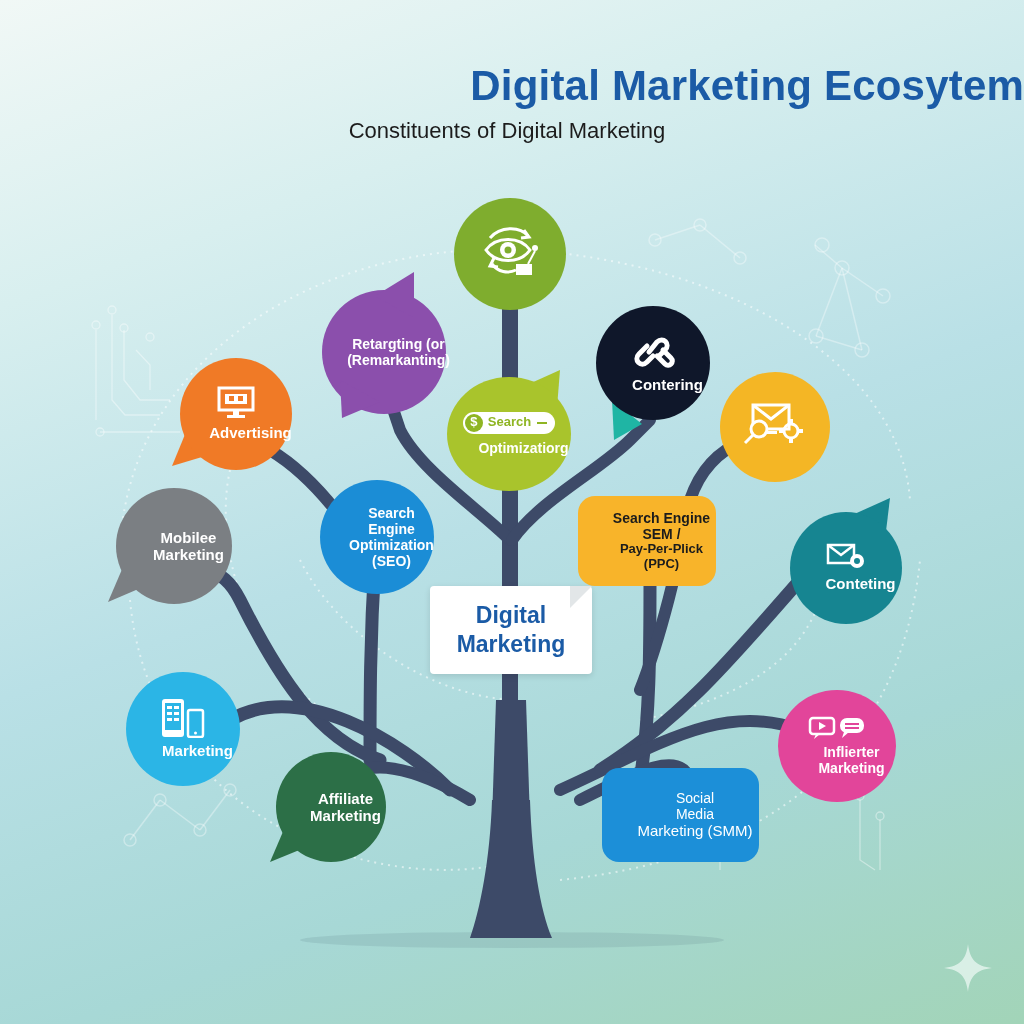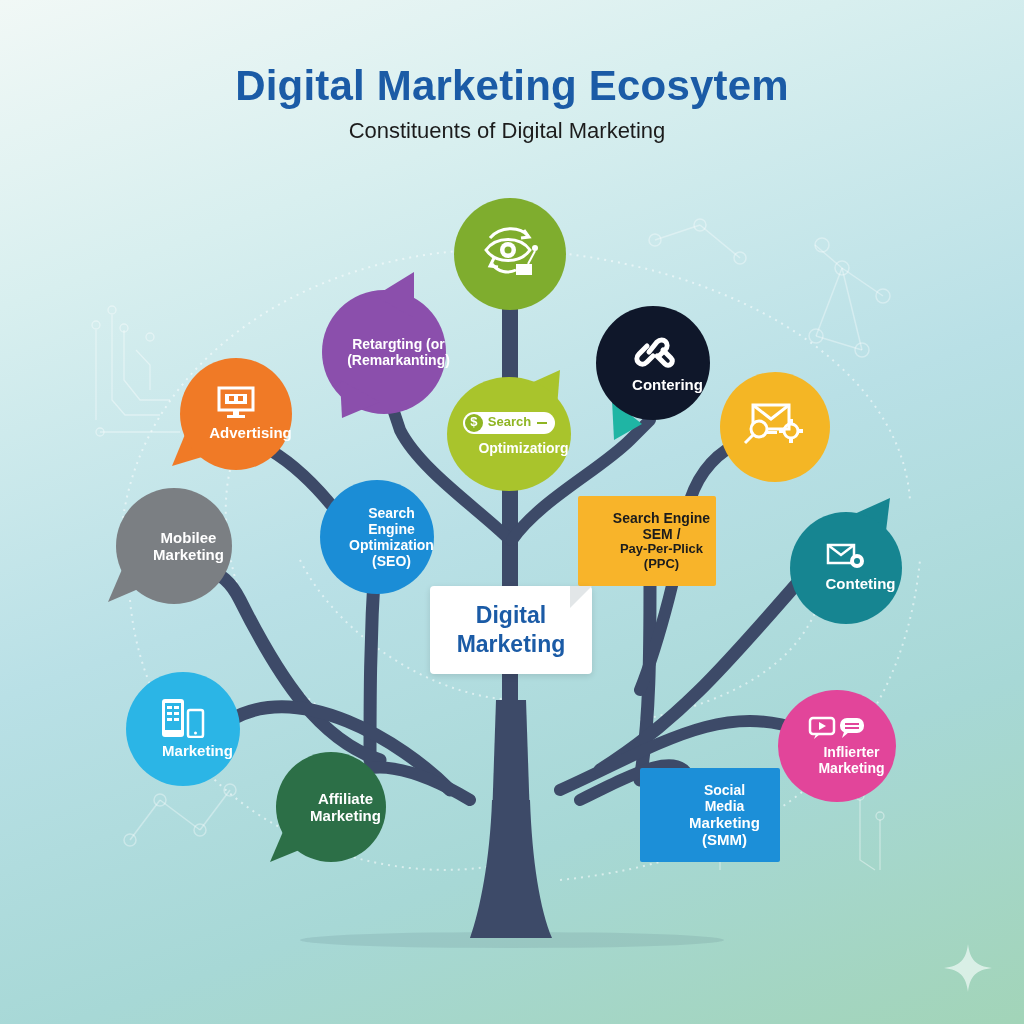--- a/index.html
+++ b/index.html
@@ -3,33 +3,33 @@
 <meta charset="utf-8">
 <style>
   html, body { margin: 0; padding: 0; }
   body {
     width: 1024px; height: 1024px; overflow: hidden; position: relative;
     font-family: "Liberation Sans", "DejaVu Sans", sans-serif;
     background: linear-gradient(160deg, #f1f8f6 0%, #d8efef 22%, #b9e0e6 50%, #a7d8d6 75%, #a2d4b8 100%);
   }
   .bg-layer { position: absolute; left: 0; top: 0; width: 1024px; height: 1024px; }
   .title {
-    position: absolute; left: 0; width: 1024px; top: 62px; text-align: center;
+    position: absolute; left: 0; width: 1024px; top: 62px; text-align: right;
     font-weight: 700; font-size: 42px; color: #1b5ba6; letter-spacing: 0.2px;
   }
   .subtitle {
     position: absolute; left: 0; width: 1014px; top: 118px; text-align: center;
     font-size: 22px; color: #1c1c1c;
   }
   .node {
     position: absolute; display: flex; flex-direction: column; align-items: center; justify-content: center;
     color: #fff; font-weight: 700; text-align: center; box-sizing: border-box; line-height: 1.15;
   }
   .circle { border-radius: 50%; }
-  .rounded { border-radius: 2px; text-align: center; }
+  .rounded { border-radius: 17px; text-align: center; }
   .node .lbl { font-size: 15px; margin-left: 29px; }
   .node .icon { display: block; margin-bottom: 4px; }
   .center-card {
     position: absolute; left: 430px; top: 586px; width: 162px; height: 88px; background: #fff;
     border-radius: 4px; box-shadow: 0 2px 6px rgba(0,0,0,0.12);
     display: flex; align-items: center; justify-content: center; text-align: center;
     color: #1b5ba6; font-weight: 700; font-size: 23px; line-height: 1.25;
   }
   .center-card .fold {
     position: absolute; right: 0; top: 0; width: 0; height: 0;
@@ -279,21 +279,21 @@
     <circle cx="35.5" cy="35" r="1.5" fill="#fff"></circle>
   </svg>
   <span class="lbl">Marketing</span>
 </div>
 
 <div class="node circle" style="left:276px; top:752px; width:110px; height:110px; background:#2c6f47;text-align:center;">
   <span class="lbl">Affiliate</span>
   <span class="lbl">Marketing</span>
 </div>
 
-<div class="node rounded" style="left:640px; top:768px; width:140px; height:94px; background:#1c8fd8; font-weight:700;">
+<div class="node rounded" style="left:602px; top:768px; width:157px; height:94px; background:#1c8fd8; font-weight:400;">
   <span class="lbl" style="font-size:14px;">Social</span>
   <span class="lbl" style="font-size:14px;">Media</span>
   <span class="lbl" style="font-size:15px;">Marketing (SMM)</span>
 </div>
 
 <div class="node circle" style="left:778px; top:690px; width:118px; height:112px; background:#e2459a; font-weight:600;">
   <svg class="icon" width="58" height="24" viewBox="0 0 58 24">
     <rect x="2" y="2" width="24" height="16" rx="3" fill="none" stroke="#fff" stroke-width="2.5"></rect>
     <path d="M11 6 L 18 10 L 11 14 Z" fill="#fff"></path>
     <path d="M8 18 L 6 23 L 12 18" fill="#fff"></path>

